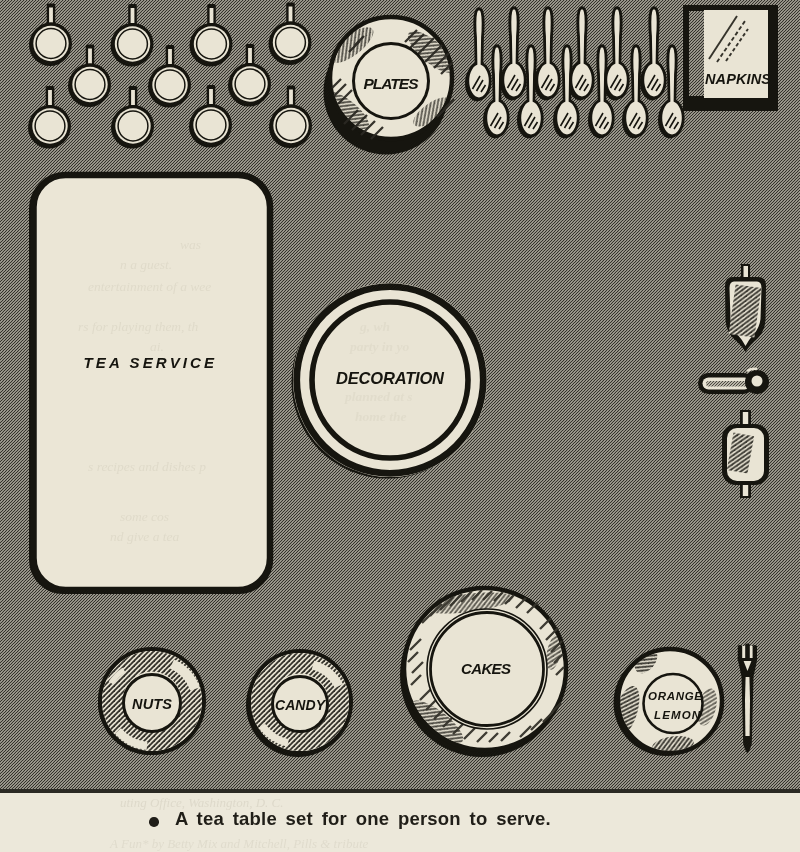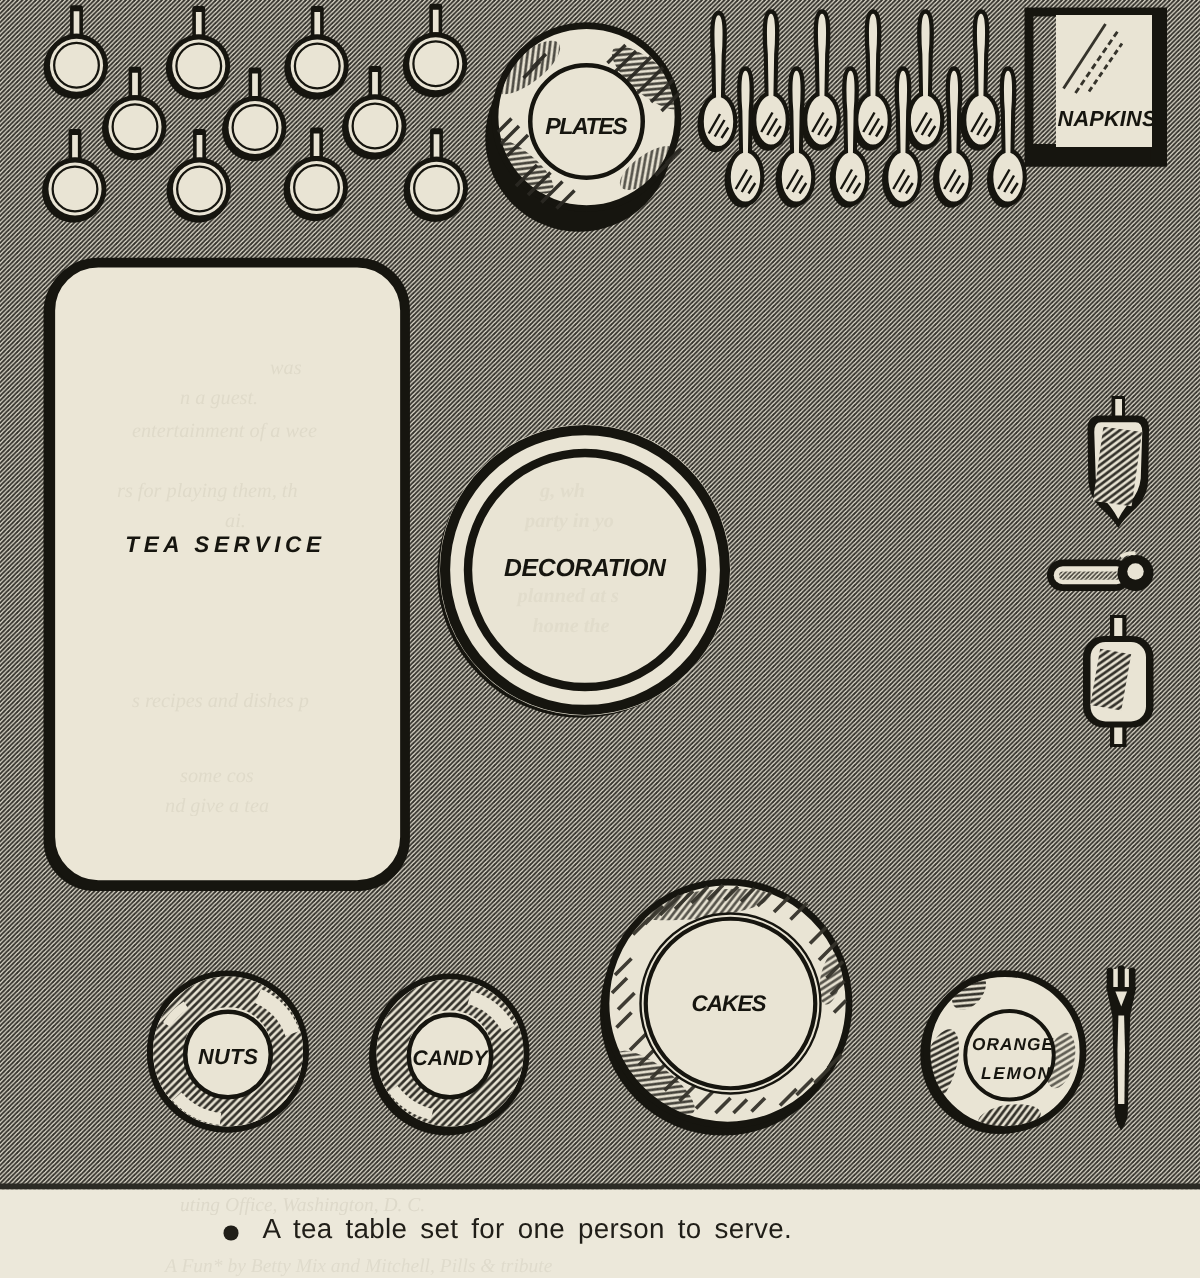--- a/index.html
+++ b/index.html
@@ -1,21 +1,21 @@
 <!DOCTYPE html>
 <html><head>
 <meta charset="utf-8">
 <style>
 html,body{margin:0;padding:0;background:#ece8da;}
 .stage{position:relative;width:800px;height:852px;overflow:hidden;font-family:"Liberation Sans",sans-serif;}
 .table{position:absolute;left:0;top:0;width:800px;height:793px;background:#b5b1a3;}
 .caption{position:absolute;left:0;top:793px;width:800px;height:59px;background:#ece8da;}
 .capdot{position:absolute;left:149px;top:817px;width:9.5px;height:9.5px;border-radius:50%;background:#201e18;}
 .capline{position:absolute;left:175px;top:808px;width:420px;color:#201e18;
-  font-weight:normal;font-size:18.5px;letter-spacing:0.2px;word-spacing:3.4px;}
+  font-weight:bold;font-size:18.5px;letter-spacing:0.2px;word-spacing:3.4px;}
 </style>
 </head>
 <body>
 <div class="stage">
 
 <div class="table"></div>
 
 <div class="caption"></div>
 
 <div style="position:absolute;left:120px;top:795px;width:560px;font-family:'Liberation Serif',serif;font-style:italic;font-size:13px;color:#ccc7b7;opacity:0.45;">uting Office, Washington, D. C.</div>

